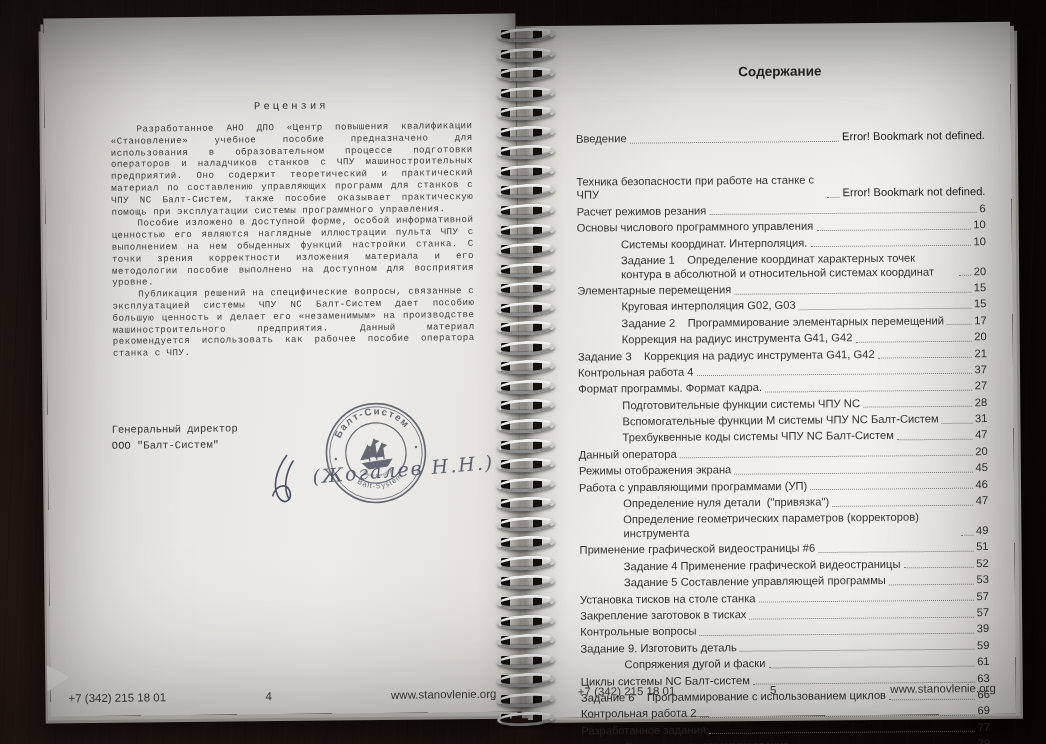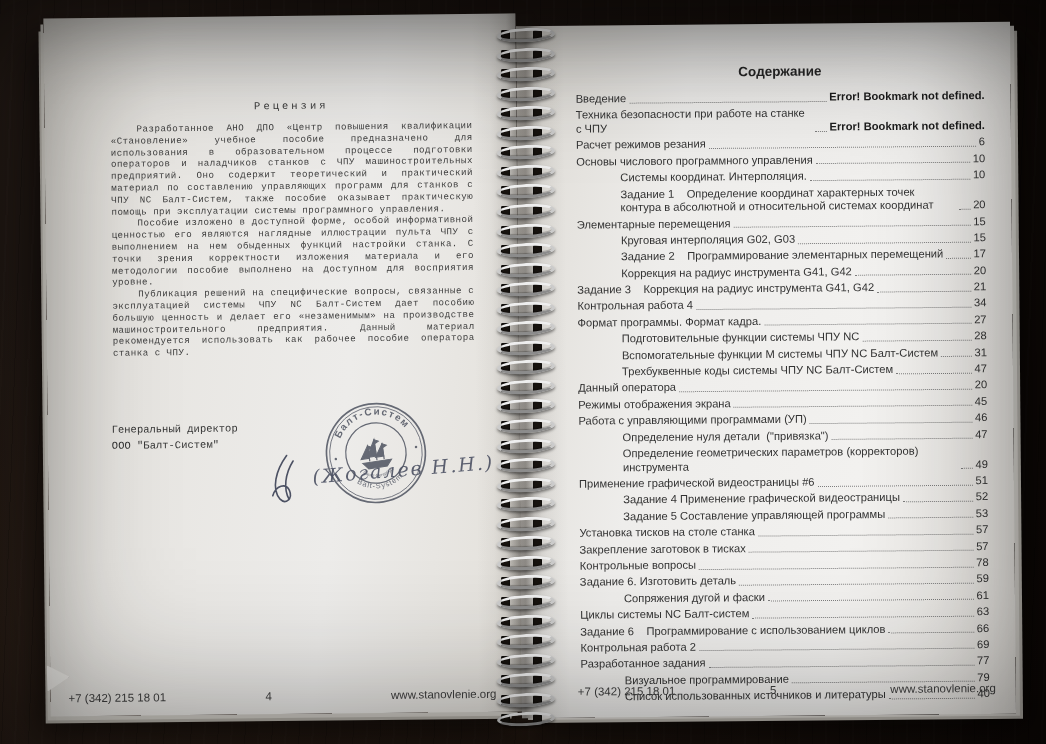--- a/index.html
+++ b/index.html
@@ -44,21 +44,21 @@
     font-size:19px;letter-spacing:2px;white-space:nowrap;opacity:.9;}
   
   .toc-wrap{padding:40px 26px 0 59px;}
   .toc-title{text-align:center;font-size:13.5px;font-weight:bold;color:#272727;margin:0 0 12px 0;}
   .toc-row{display:flex;align-items:flex-end;margin-bottom:2.8px;
     font-size:11.2px;line-height:13.6px;color:#333;}
   .toc-row.indent{margin-left:44px;}
   .toc-text{flex:0 1 auto;}
   .toc-dots{flex:1 1 12px;min-width:12px;margin:0 3px;border-bottom:1.6px dotted #7d7d7d;transform:translateY(-2.5px);}
   .toc-page{flex:0 0 auto;white-space:nowrap;}
-  .toc-page.error{font-weight:bold;color:#1c1c1c;}
+  .toc-page.error{font-weight:normal;color:#1c1c1c;margin-top:40px;}
   
   .footer{position:absolute;left:18px;right:26px;bottom:12px;display:flex;align-items:baseline;
     font-size:11.5px;color:#3f3f3f;}
   .footer .num{position:absolute;left:46%;}
   .footer .site{margin-left:auto;}
   .right-page .footer{bottom:20px;left:56px;right:20px;}
   
   .seam{position:absolute;left:506px;top:14px;width:36px;height:714px;z-index:25;pointer-events:none;
     background:linear-gradient(90deg,rgba(30,25,20,0) 0%,rgba(30,25,20,0.26) 40%,rgba(30,25,20,0.32) 55%,rgba(30,25,20,0.08) 78%,transparent 100%);}
   .binding{position:absolute;left:497px;top:28px;width:58px;height:714px;z-index:30;}
@@ -193,21 +193,21 @@
             <span class="toc-page">20</span>
           </div>
           <div class="toc-row">
             <span class="toc-text">Задание 3&nbsp;&nbsp;&nbsp;&nbsp;Коррекция на радиус инструмента G41, G42</span>
             <span class="toc-dots"></span>
             <span class="toc-page">21</span>
           </div>
           <div class="toc-row">
             <span class="toc-text">Контрольная работа 4</span>
             <span class="toc-dots"></span>
-            <span class="toc-page">34</span>
+            <span class="toc-page">37</span>
           </div>
           <div class="toc-row">
             <span class="toc-text">Формат программы. Формат кадра.</span>
             <span class="toc-dots"></span>
             <span class="toc-page">27</span>
           </div>
           <div class="toc-row indent">
             <span class="toc-text">Подготовительные функции системы ЧПУ NC</span>
             <span class="toc-dots"></span>
             <span class="toc-page">28</span>
@@ -268,24 +268,24 @@
             <span class="toc-page">57</span>
           </div>
           <div class="toc-row">
             <span class="toc-text">Закрепление заготовок в тисках</span>
             <span class="toc-dots"></span>
             <span class="toc-page">57</span>
           </div>
           <div class="toc-row">
             <span class="toc-text">Контрольные вопросы</span>
             <span class="toc-dots"></span>
-            <span class="toc-page">78</span>
-          </div>
-          <div class="toc-row">
-            <span class="toc-text">Задание 6. Изготовить деталь</span>
+            <span class="toc-page">39</span>
+          </div>
+          <div class="toc-row">
+            <span class="toc-text">Задание 9. Изготовить деталь</span>
             <span class="toc-dots"></span>
             <span class="toc-page">59</span>
           </div>
           <div class="toc-row indent">
             <span class="toc-text">Сопряжения дугой и фаски</span>
             <span class="toc-dots"></span>
             <span class="toc-page">61</span>
           </div>
           <div class="toc-row">
             <span class="toc-text">Циклы системы NC Балт-систем</span>

